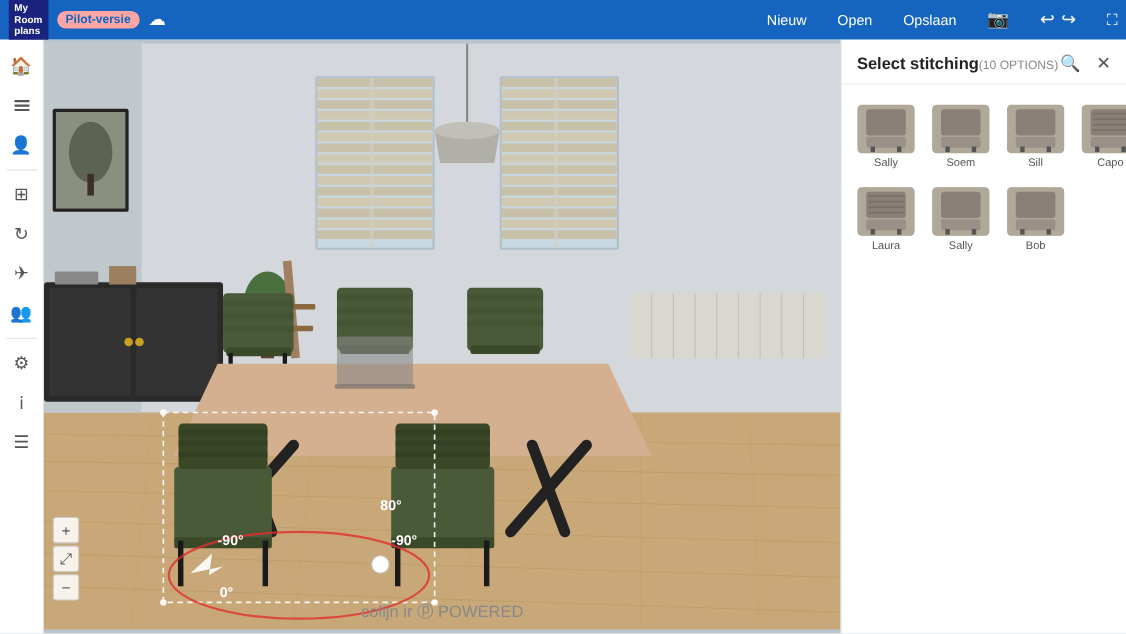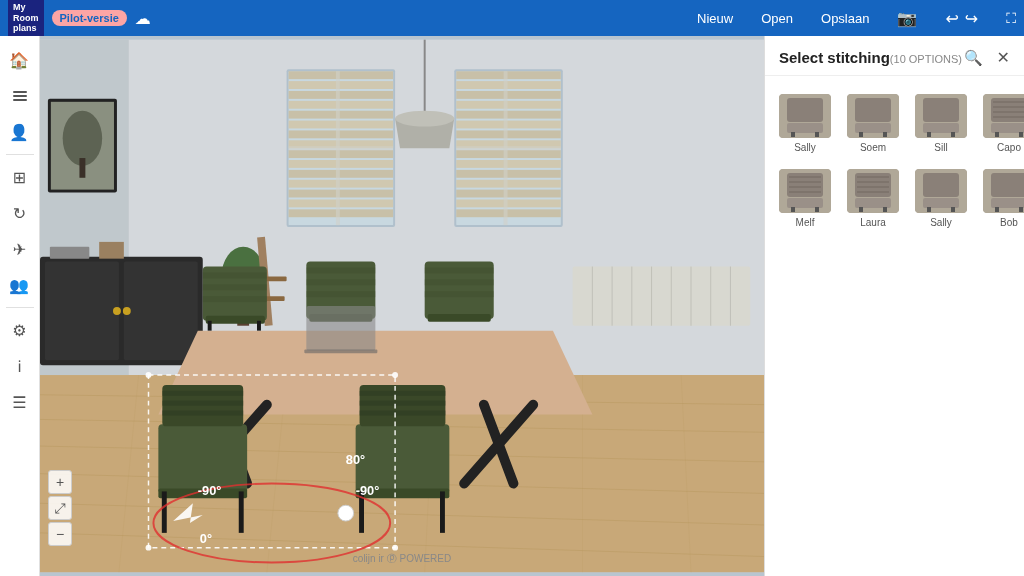--- a/index.html
+++ b/index.html
@@ -100,21 +100,21 @@
       top: 0; left: 0;
       width: 100%; height: 100%;
     }
 
     
     #watermark {
       position: absolute;
       bottom: 10px;
       left: 50%;
       transform: translateX(-50%);
-      font-size: 10px;
+      font-size: 15px;
       color: #888;
       white-space: nowrap;
       text-align: right;
     }
 
     
     #zoom-controls {
       position: absolute;
       bottom: 30px;
       left: 8px;
@@ -504,34 +504,20 @@
               <rect width="52" height="44" fill="#b0a898"></rect>
               <rect x="8" y="4" width="36" height="24" rx="3" fill="#8a8078"></rect>
               <line x1="10" y1="8" x2="42" y2="8" stroke="#7a7068" stroke-width="1.5"></line>
               <line x1="10" y1="13" x2="42" y2="13" stroke="#7a7068" stroke-width="1.5"></line>
               <line x1="10" y1="18" x2="42" y2="18" stroke="#7a7068" stroke-width="1.5"></line>
               <line x1="10" y1="23" x2="42" y2="23" stroke="#7a7068" stroke-width="1.5"></line>
               <rect x="8" y="29" width="36" height="10" rx="2" fill="#9a9088"></rect>
               <rect x="12" y="38" width="4" height="5" fill="#555"></rect>
               <rect x="36" y="38" width="4" height="5" fill="#555"></rect>
             </svg></div>
-          <div class="stitch-label">Melf</div>
-        </div>
-        <div class="stitch-item">
-          <div class="stitch-thumb"><svg viewBox="0 0 52 44" width="52" height="44" style="border-radius: 4px;">
-              <rect width="52" height="44" fill="#b0a898"></rect>
-              <rect x="8" y="4" width="36" height="24" rx="3" fill="#8a8078"></rect>
-              <line x1="10" y1="8" x2="42" y2="8" stroke="#7a7068" stroke-width="1.5"></line>
-              <line x1="10" y1="13" x2="42" y2="13" stroke="#7a7068" stroke-width="1.5"></line>
-              <line x1="10" y1="18" x2="42" y2="18" stroke="#7a7068" stroke-width="1.5"></line>
-              <line x1="10" y1="23" x2="42" y2="23" stroke="#7a7068" stroke-width="1.5"></line>
-              <rect x="8" y="29" width="36" height="10" rx="2" fill="#9a9088"></rect>
-              <rect x="12" y="38" width="4" height="5" fill="#555"></rect>
-              <rect x="36" y="38" width="4" height="5" fill="#555"></rect>
-            </svg></div>
           <div class="stitch-label">Laura</div>
         </div>
         <div class="stitch-item">
           <div class="stitch-thumb"><svg viewBox="0 0 52 44" width="52" height="44" style="border-radius: 4px;">
               <rect width="52" height="44" fill="#b0a898"></rect>
               <rect x="8" y="4" width="36" height="24" rx="3" fill="#8a8078"></rect>
               <rect x="8" y="29" width="36" height="10" rx="2" fill="#9a9088"></rect>
               <rect x="12" y="38" width="4" height="5" fill="#555"></rect>
               <rect x="36" y="38" width="4" height="5" fill="#555"></rect>
             </svg></div>

